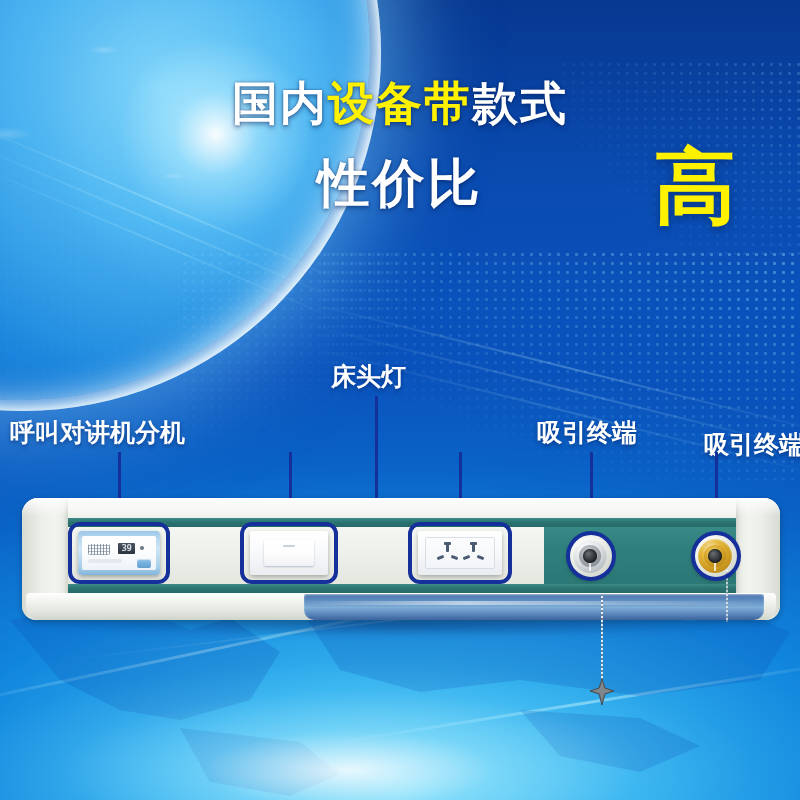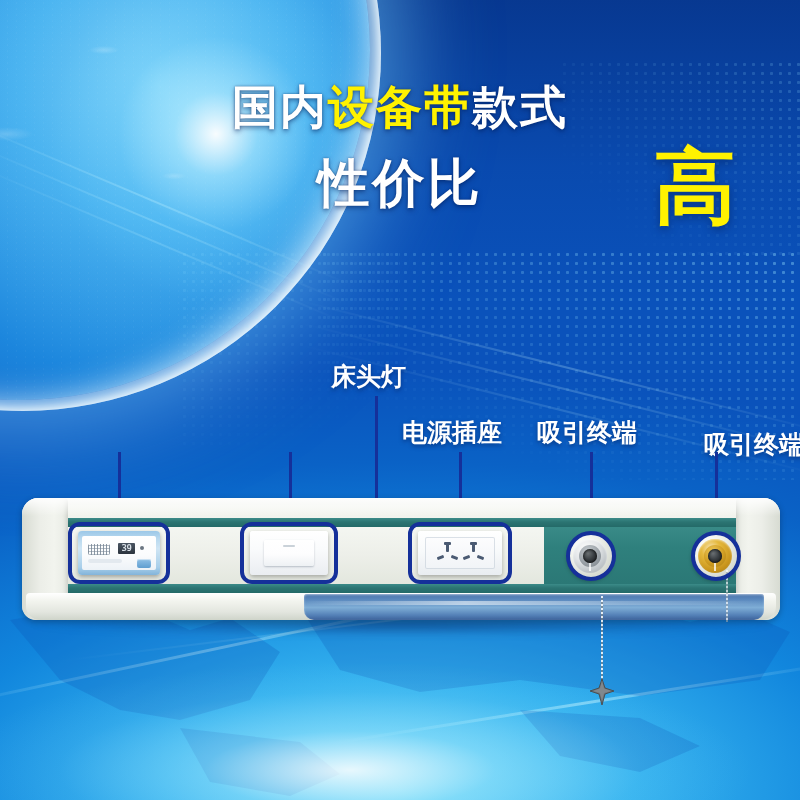--- a/index.html
+++ b/index.html
@@ -62,20 +62,21 @@
   }
   .worldmap{
     position:absolute;left:0;top:560px;width:800px;height:240px;opacity:.22;
   }
 
   
   .headline{position:absolute;left:0;top:82px;width:800px;text-align:center;}
   .hl-row1{
     font-size:46px;font-weight:bold;letter-spacing:2px;line-height:1.1;
     white-space:nowrap;
+    font-family:Liberation Mono, monospace;
   }
   .hl-row2{
     margin-top:22px;font-size:52px;font-weight:bold;letter-spacing:3px;line-height:1.1;
     white-space:nowrap;
   }
   .w{color:#ffffff;text-shadow:0 2px 5px rgba(2,28,86,.55),0 0 2px rgba(2,28,86,.5);}
   .y{color:#fff200;text-shadow:0 2px 5px rgba(2,28,86,.55),0 0 2px rgba(2,28,86,.5);}
   .hl-big{
     position:absolute;right:62px;top:146px;
     font-size:82px;font-weight:bold;color:#fff200;letter-spacing:2px;line-height:1;
@@ -318,28 +319,28 @@
       <span class="w">国内</span><span class="y">设备带</span><span class="w">款式</span>
     </div>
     <div class="hl-row2">
       <span class="w">性价比</span>
     </div>
   </div>
   <div class="hl-big">高</div>
 
   <div class="callouts">
 
+    <div class="callout-label" style="left:10px;top:416px;">呼叫对讲机分机</div>
     <div class="lead-line" style="left:118px;top:452px;height:78px;"></div>
 
     <div class="lead-line" style="left:289px;top:452px;height:78px;"></div>
 
     <div class="callout-label" style="left:331px;top:360px;">床头灯</div>
     <div class="lead-line" style="left:375px;top:396px;height:205px;"></div>
 
-    <div class="callout-label" style="left:402px;top:416px;">电源插座</div>
     <div class="lead-line" style="left:459px;top:452px;height:78px;"></div>
 
     <div class="callout-label" style="left:537px;top:416px;">吸引终端</div>
     <div class="lead-line" style="left:590px;top:452px;height:80px;"></div>
 
     <div class="callout-label" style="left:672px;top:428px;margin-left:32px;">吸引终端</div>
     <div class="lead-line" style="left:715px;top:452px;height:80px;"></div>
   </div>
 
   <div class="panel-wrap">

